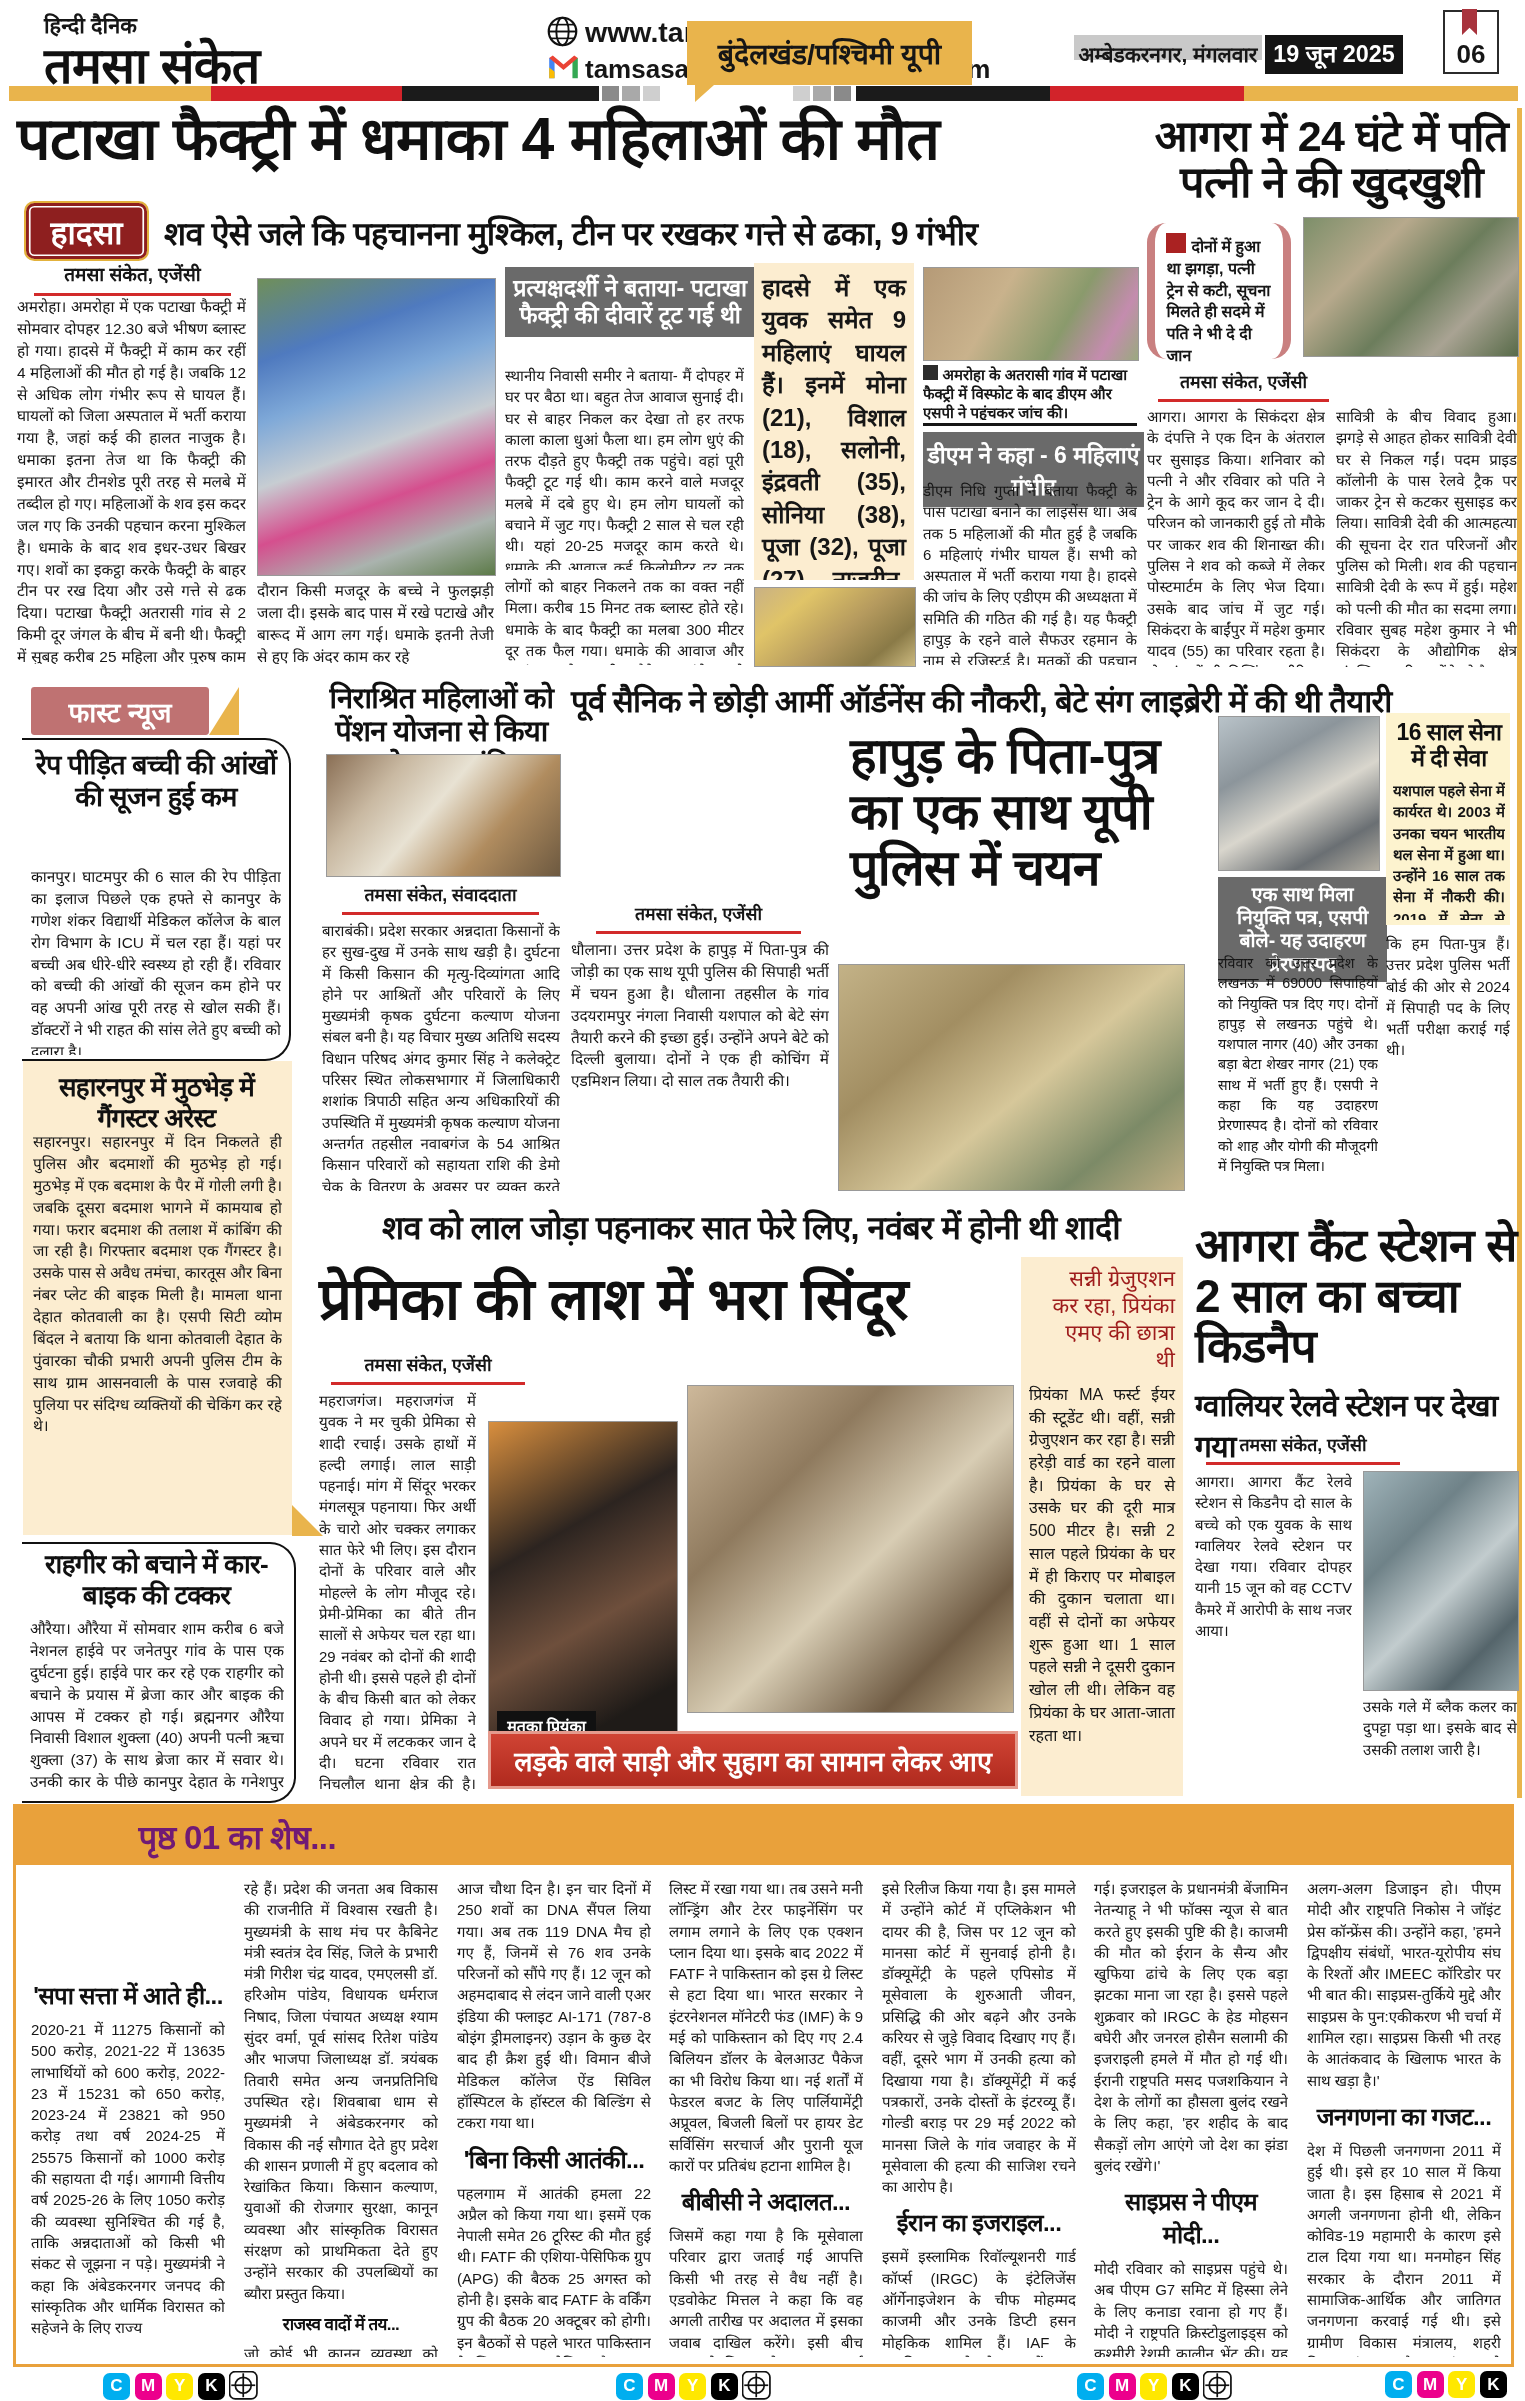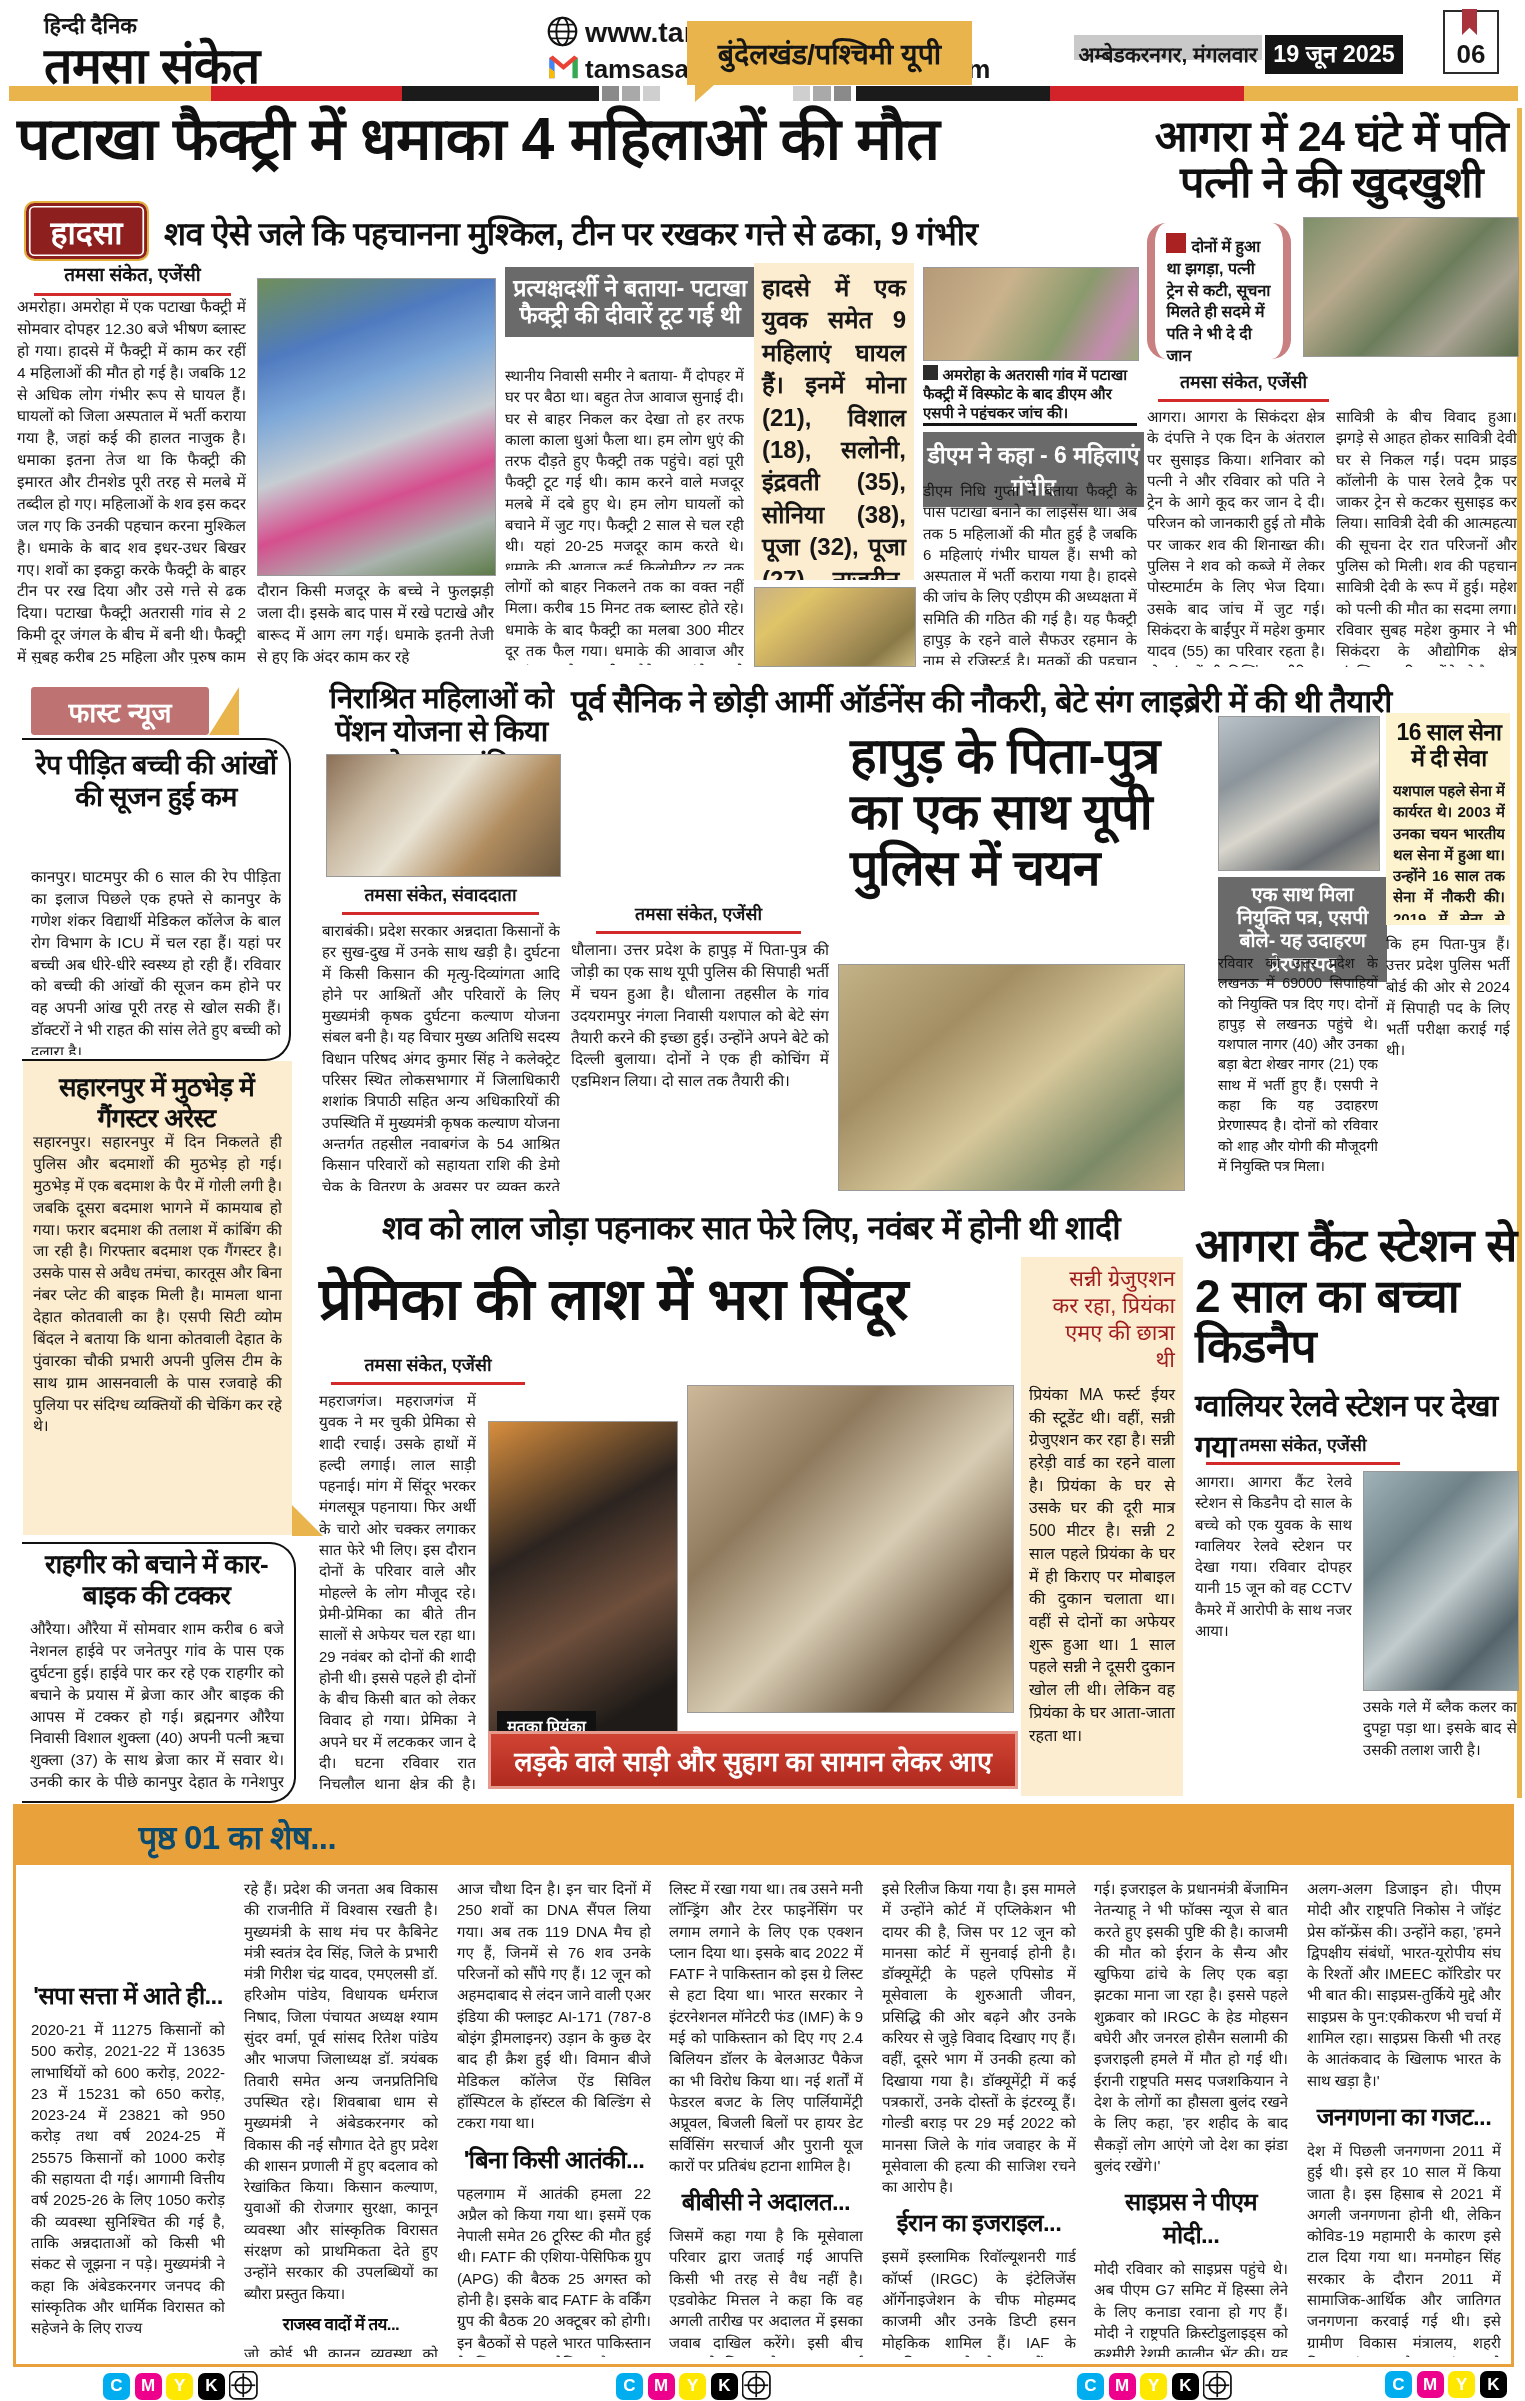--- a/index.html
+++ b/index.html
@@ -202,21 +202,21 @@
 
 <div class="abs headline" style="left:1195px;top:1220px;width:324px;font-size:46px;line-height:1.1;">आगरा कैंट स्टेशन से 2 साल का बच्चा किडनैप</div>
 <div class="abs headline" style="left:1195px;top:1384px;width:324px;font-size:30px;">ग्वालियर रेलवे स्टेशन पर देखा गया</div>
 <div class="abs byline" style="left:1206px;top:1432px;width:194px;font-size:17.7px;">तमसा संकेत, एजेंसी</div>
 <div class="abs just bodytxt clip" style="left:1195px;top:1471px;width:157px;height:326px;font-size:15px;">आगरा। आगरा कैंट रेलवे स्टेशन से किडनैप दो साल के बच्चे को एक युवक के साथ ग्वालियर रेलवे स्टेशन पर देखा गया। रविवार दोपहर यानी 15 जून को वह CCTV कैमरे में आरोपी के साथ नजर आया।</div>
 <div class="abs photo ph-cctv" style="left:1363px;top:1471px;width:154px;height:218px;"></div>
 <div class="abs just bodytxt clip" style="left:1363px;top:1696px;width:154px;height:100px;font-size:15px;">उसके गले में ब्लैक कलर का दुपट्टा पड़ा था। इसके बाद से उसकी तलाश जारी है।</div>
 
 <div class="abs" style="left:12.5px;top:1804px;width:1501px;height:563px;border:3.4px solid #e9a13b;box-sizing:border-box;background:#fff;">
   <div style="height:58px;background:#e9a13b;display:flex;align-items:center;">
-    <span class="headline" style="margin-left:123px;font-size:33px;color:#0c4a6e;">पृष्ठ 01 का शेष...</span>
+    <span class="headline" style="margin-left:123px;font-size:33px;color:#701a75;">पृष्ठ 01 का शेष...</span>
   </div>
 </div>
 
 <div class="abs clip" style="left:31px;top:1978px;width:194px;height:479px;">
   <div class="headline ctr" style="font-size:24px;margin-bottom:8px;">'सपा सत्ता में आते ही...</div>
   <div class="just bodytxt" style="font-size:15px;">2020-21 में 11275 किसानों को 500 करोड़, 2021-22 में 13635 लाभार्थियों को 600 करोड़, 2022-23 में 15231 को 650 करोड़, 2023-24 में 23821 को 950 करोड़ तथा वर्ष 2024-25 में 25575 किसानों को 1000 करोड़ की सहायता दी गई। आगामी वित्तीय वर्ष 2025-26 के लिए 1050 करोड़ की व्यवस्था सुनिश्चित की गई है, ताकि अन्नदाताओं को किसी भी संकट से जूझना न पड़े। मुख्यमंत्री ने कहा कि अंबेडकरनगर जनपद की सांस्कृतिक और धार्मिक विरासत को सहेजने के लिए राज्य</div>
 </div>
 <div class="abs clip" style="left:244px;top:1878px;width:194px;height:479px;">
   <div class="just bodytxt" style="font-size:15px;">रहे हैं। प्रदेश की जनता अब विकास की राजनीति में विश्वास रखती है। मुख्यमंत्री के साथ मंच पर कैबिनेट मंत्री स्वतंत्र देव सिंह, जिले के प्रभारी मंत्री गिरीश चंद्र यादव, एमएलसी डॉ. हरिओम पांडेय, विधायक धर्मराज निषाद, जिला पंचायत अध्यक्ष श्याम सुंदर वर्मा, पूर्व सांसद रितेश पांडेय और भाजपा जिलाध्यक्ष डॉ. त्रयंबक तिवारी समेत अन्य जनप्रतिनिधि उपस्थित रहे। शिवबाबा धाम से मुख्यमंत्री ने अंबेडकरनगर को विकास की नई सौगात देते हुए प्रदेश की शासन प्रणाली में हुए बदलाव को रेखांकित किया। किसान कल्याण, युवाओं की रोजगार सुरक्षा, कानून व्यवस्था और सांस्कृतिक विरासत संरक्षण को प्राथमिकता देते हुए उन्होंने सरकार की उपलब्धियों का ब्यौरा प्रस्तुत किया।</div>
   <div class="headline ctr" style="font-size:17px;margin:8px 0;">राजस्व वादों में तय...</div>

